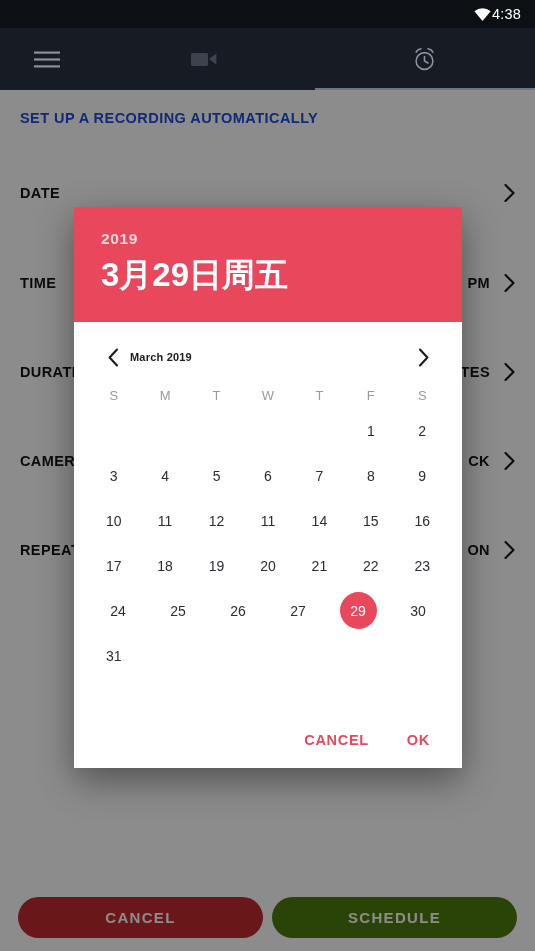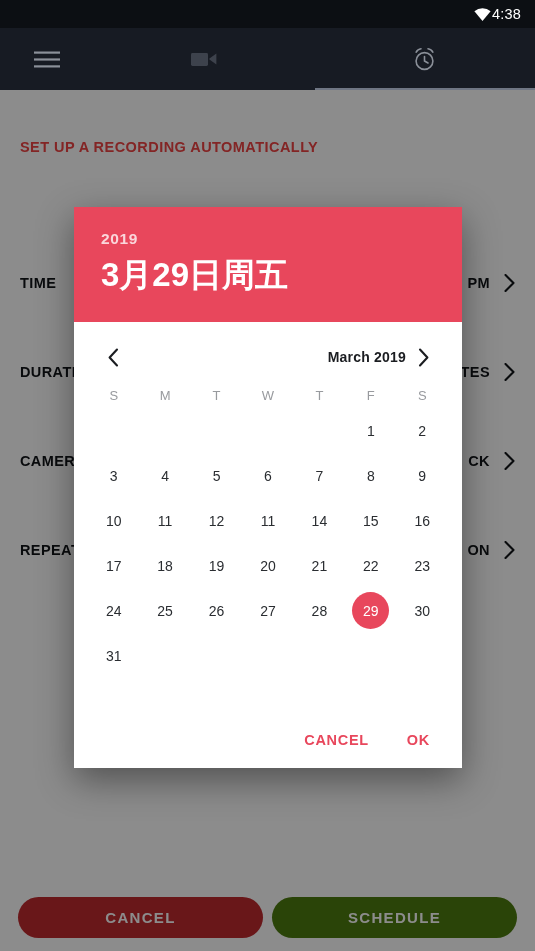--- a/index.html
+++ b/index.html
@@ -83,25 +83,25 @@
   .content {
     position: absolute;
     top: 90px; left: 0;
     width: 535px;
     height: 861px;
     background: #ffffff;
   }
   .section-header {
     position: absolute;
     left: 20px;
-    top: 49px;
+    top: 20px;
     font-size: 14.5px;
     font-weight: bold;
     letter-spacing: 0.45px;
-    color: #ef4444;
+    color: #1d4ed8;
   }
   .row {
     position: absolute;
     left: 0;
     width: 535px;
     height: 30px;
     display: flex;
     align-items: center;
     padding: 0 20px;
   }
@@ -209,22 +209,22 @@
     display: flex;
     align-items: center;
     justify-content: center;
     background: none;
     border: none;
     cursor: pointer;
   }
   .nav-arrow { width: 11px; height: 19px; display: block; }
   .cal-month {
     flex: 1;
-    text-align: right;
-    font-size: 14px;
+    text-align: left;
+    font-size: 11px;
     font-weight: bold;
     color: #1b1d21;
     letter-spacing: 0.2px;
   }
 
   .cal-grid {
     padding: 0 14px;
     flex: 1 1 auto;
   }
   .cal-row {
@@ -325,20 +325,29 @@
         </span>
         <span class="tab-indicator"></span>
       </div>
     </div>
   </div>
 
   <div class="content">
 
     <div class="section-header">SET UP A RECORDING AUTOMATICALLY</div>
 
+    <div class="row" style="top:88px">
+      <span class="row-label">DATE</span>
+      <span class="row-value"></span>
+      <span>
+        <svg class="chev" viewBox="0 0 11 18">
+            <path d="M1.5 1 L9.5 9 L1.5 17" fill="none" stroke="#111418" stroke-width="2.1" stroke-linecap="round" stroke-linejoin="round"></path>
+          </svg>
+      </span>
+    </div>
 
     <div class="row" style="top:178px">
       <span class="row-label">TIME</span>
       <span class="row-value">PM</span>
       <span>
         <svg class="chev" viewBox="0 0 11 18">
             <path d="M1.5 1 L9.5 9 L1.5 17" fill="none" stroke="#111418" stroke-width="2.1" stroke-linecap="round" stroke-linejoin="round"></path>
           </svg>
       </span>
     </div>
@@ -515,23 +524,20 @@
             </div>
             <div class="cal-cell">
               <span class="daynum">25</span>
             </div>
             <div class="cal-cell">
               <span class="daynum">26</span>
             </div>
             <div class="cal-cell">
               <span class="daynum">27</span>
             </div>
-            <div class="cal-cell">
-              <span class="daynum">28</span>
-            </div>
             <div class="cal-cell selected">
               <span class="daynum">29</span>
             </div>
             <div class="cal-cell">
               <span class="daynum">30</span>
             </div>
           </div>
           <div class="cal-row">
             <div class="cal-cell">
               <span class="daynum">31</span>

